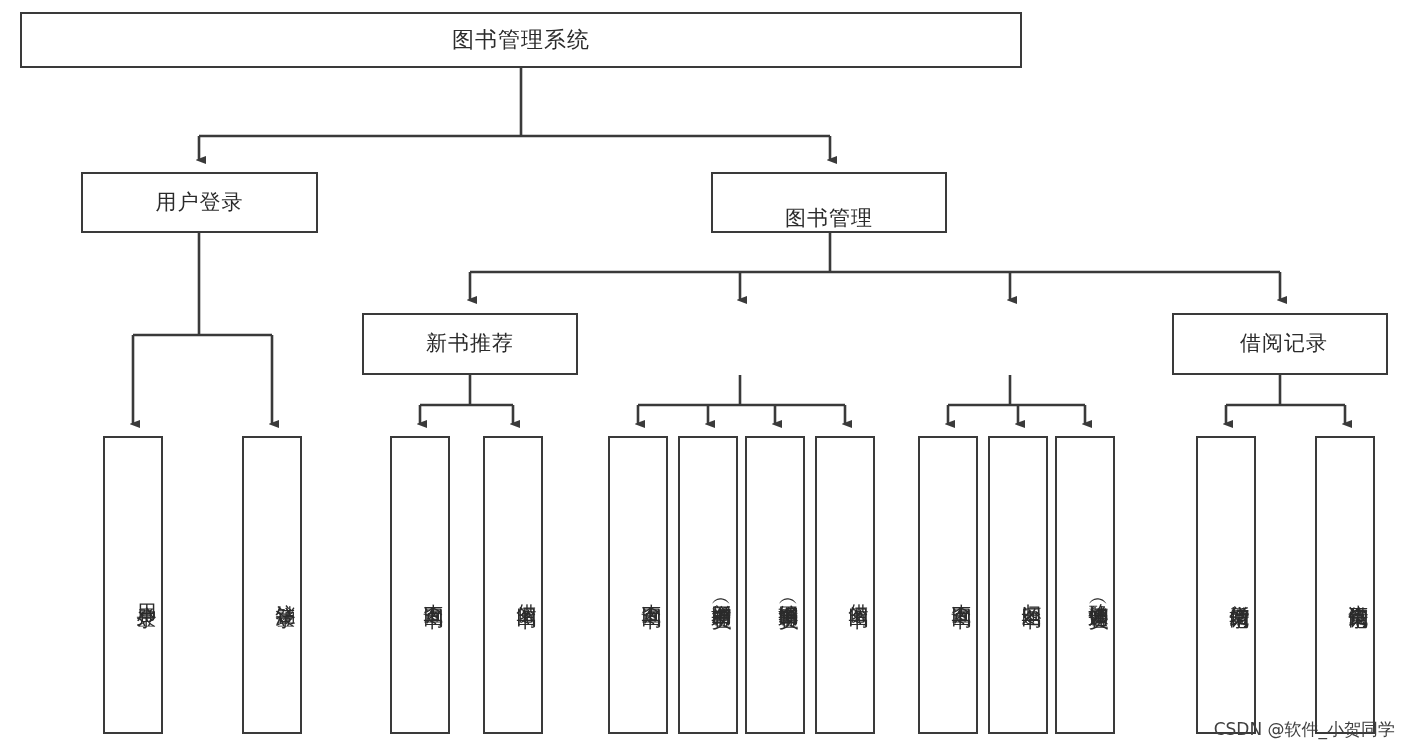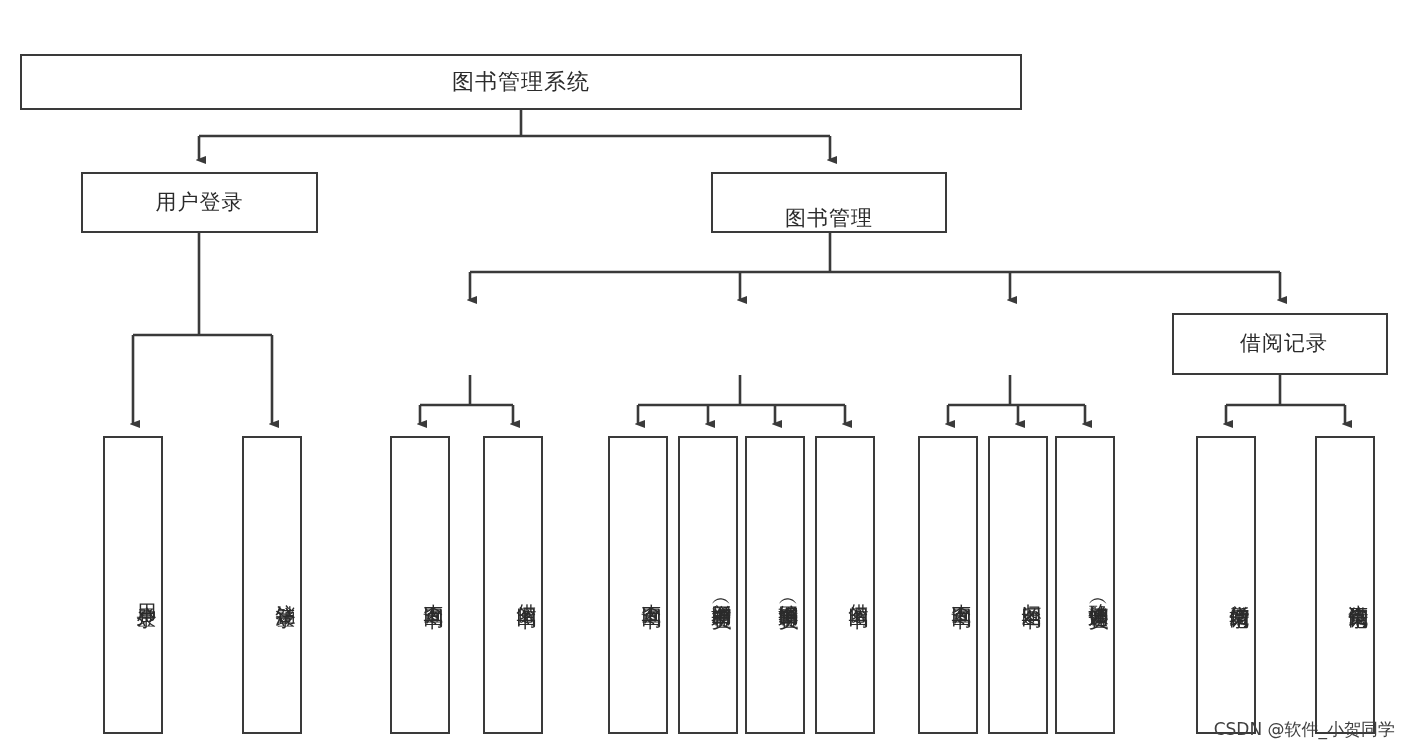--- a/index.html
+++ b/index.html
@@ -118,31 +118,34 @@
       <path d="M1018,405 L1018,424" marker-end="url(#arrow)"></path>
       <path d="M1085,405 L1085,424" marker-end="url(#arrow)"></path>
 
       <path d="M1280,375 L1280,405"></path>
       <path d="M1226,405 L1345,405"></path>
       <path d="M1226,405 L1226,424" marker-end="url(#arrow)"></path>
       <path d="M1345,405 L1345,424" marker-end="url(#arrow)"></path>
     </g>
   </svg>
 
-  <div class="node h" id="title-node" style="left:20px; top:12px; width:1002px; height:56px;margin-top:42px;">
+  <div class="node h" id="title-node" style="left:20px; top:12px; width:1002px; height:56px;">
     <span>图书管理系统</span>
   </div>
 
   <div class="node h" style="left:81px; top:172px; width:237px; height:61px;">
     <span>用户登录</span>
   </div>
   <div class="node h" style="left:711px; top:172px; width:236px; height:61px;align-items:flex-end;">
     <span>图书管理</span>
   </div>
 
+  <div class="node h" style="left:362px; top:313px; width:216px; height:62px;">
+    <span>新书推荐</span>
+  </div>
   <div class="node h" style="left:1172px; top:313px; width:216px; height:62px;padding-left:8px;">
     <span>借阅记录</span>
   </div>
 
   <div class="node v" style="left:103px; top:436px; width:60px; height:298px;">
     <span class="vtext">用户登录</span>
   </div>
   <div class="node v" style="left:242px; top:436px; width:60px; height:298px;">
     <span class="vtext">注销登录</span>
   </div>

